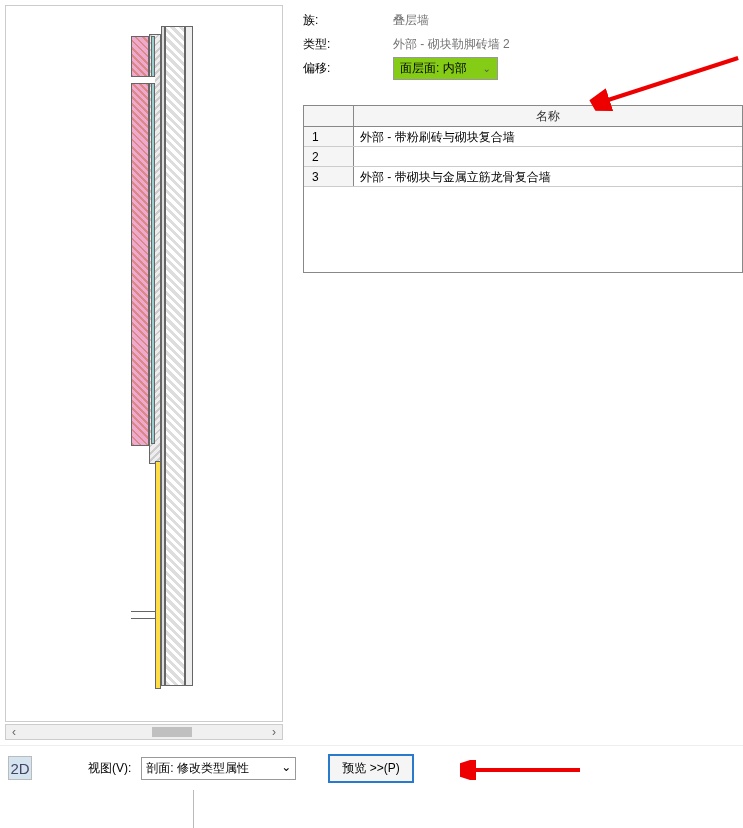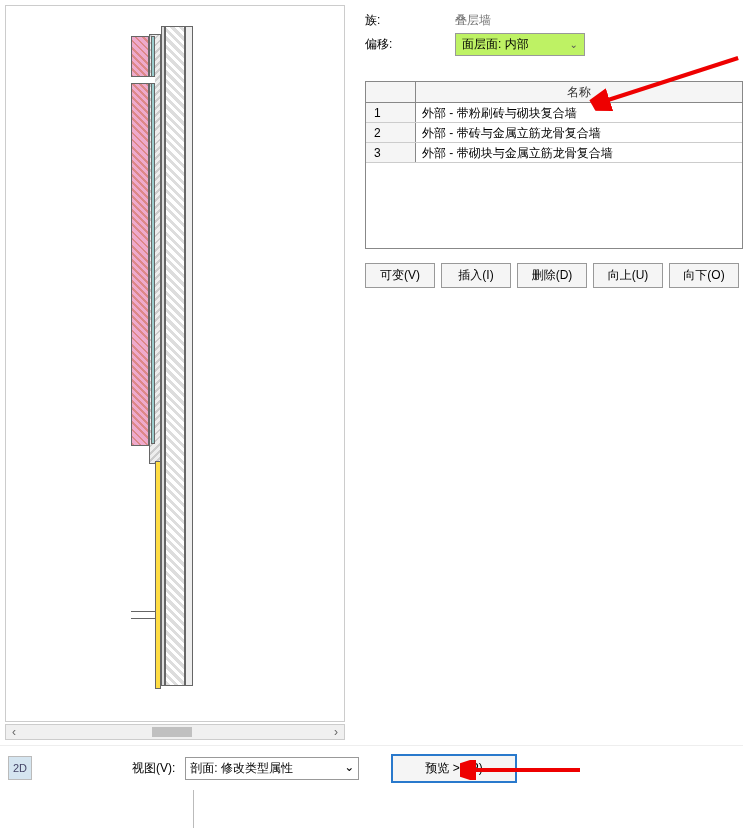--- a/index.html
+++ b/index.html
@@ -70,35 +70,35 @@
     .properties-panel {
       flex: 1;
       padding: 8px 0 0 15px;
     }
     .prop-row { display: flex; align-items: center; height: 24px; }
     .prop-label { width: 90px; color: #000; }
     .prop-value { color: #737373; }
     .dropdown {
       border: 1px solid #999;
       padding: 2px 6px;
-      width: 130px;
-      background: #bef264;
+      width: 105px;
+      background: #84cc16;
       display: inline-flex;
       justify-content: space-between;
       align-items: center;
       cursor: pointer;
     }
     .dropdown .chev { font-size: 10px; color: #555; }
 
     .type-section { margin-top: 25px; }
     .type-header { margin-bottom: 5px; padding-left: 2px; }
 
     .type-table {
       border: 1px solid #888;
-      width: 378px;
+      width: 440px;
     }
     .type-table-head {
       display: flex;
       background: #f5f5f5;
       border-bottom: 1px solid #888;
     }
     .th-num { width: 50px; border-right: 1px solid #888; height: 20px; }
     .th-name { flex: 1; text-align: center; line-height: 20px; color: #333; }
     .type-row { display: flex; border-bottom: 1px solid #ccc; height: 20px; }
     .td-num { width: 50px; border-right: 1px solid #888; padding-left: 8px; line-height: 20px; background: #f5f5f5; }
@@ -131,38 +131,38 @@
       gap: 10px;
       border-top: 1px solid #eee;
     }
     .icon-2d {
       width: 24px; height: 24px;
       border: 1px solid #bbb;
       background: #d5e5f0;
       display: flex;
       align-items: center;
       justify-content: center;
-      font-size: 11px;
+      font-size: 15px;
       color: #446;
       cursor: pointer;
     }
-    .view-label { margin-left: 90px; }
+    .view-label { margin-left: 46px; }
     .view-select {
       border: 1px solid #999;
       padding: 2px 4px;
-      width: 174px;
+      width: 155px;
       display: inline-flex;
       justify-content: space-between;
       background: #fff;
       cursor: pointer;
     }
     .preview-btn {
       border: 2px solid #2979cc;
       background: #f5f5f5;
-      padding: 4px 32px;
+      padding: 4px 12px;
       cursor: pointer;
       margin-left: 22px;
     }
     .divider-v {
       position: absolute;
       left: 193px;
       top: 790px;
       width: 1px;
       height: 38px;
       background: #bbb;
@@ -192,55 +192,51 @@
       <span class="arrow" style="margin-left:auto">›</span>
     </div>
   </div>
 
   <div class="properties-panel">
     <div class="prop-row">
       <span class="prop-label">族:</span>
       <span class="prop-value">叠层墙</span>
     </div>
     <div class="prop-row">
+      <span class="prop-label">类型:</span>
+      <span class="prop-value">外部 - 砌块勒脚砖墙 2</span>
+    </div>
+    <div class="prop-row">
       <span class="prop-label">偏移:</span>
       <span class="dropdown">
         <span>面层面: 内部</span>
         <span class="chev">⌄</span>
       </span>
     </div>
 
     <div class="type-section">
       <div class="type-table">
         <div class="type-table-head">
           <div class="th-num"></div>
           <div class="th-name">名称</div>
         </div>
         <div class="type-row">
           <div class="td-num">1</div>
           <div class="td-name">外部 - 带粉刷砖与砌块复合墙</div>
         </div>
         <div class="type-row">
           <div class="td-num">2</div>
-          <div class="td-name">外部 - 带砖与金属立筋龙骨复合墙</div>
         </div>
         <div class="type-row">
           <div class="td-num">3</div>
           <div class="td-name">外部 - 带砌块与金属立筋龙骨复合墙</div>
         </div>
         <div class="type-empty"></div>
       </div>
 
-      <div class="btn-row">
-        <div class="btn">可变(V)</div>
-        <div class="btn">插入(I)</div>
-        <div class="btn">删除(D)</div>
-        <div class="btn">向上(U)</div>
-        <div class="btn">向下(O)</div>
-      </div>
     </div>
   </div>
 </div>
 
 <div class="bottom-bar">
   <div class="icon-2d">
     <span>2D</span>
   </div>
   <span class="view-label">视图(V):</span>
   <span class="view-select">

